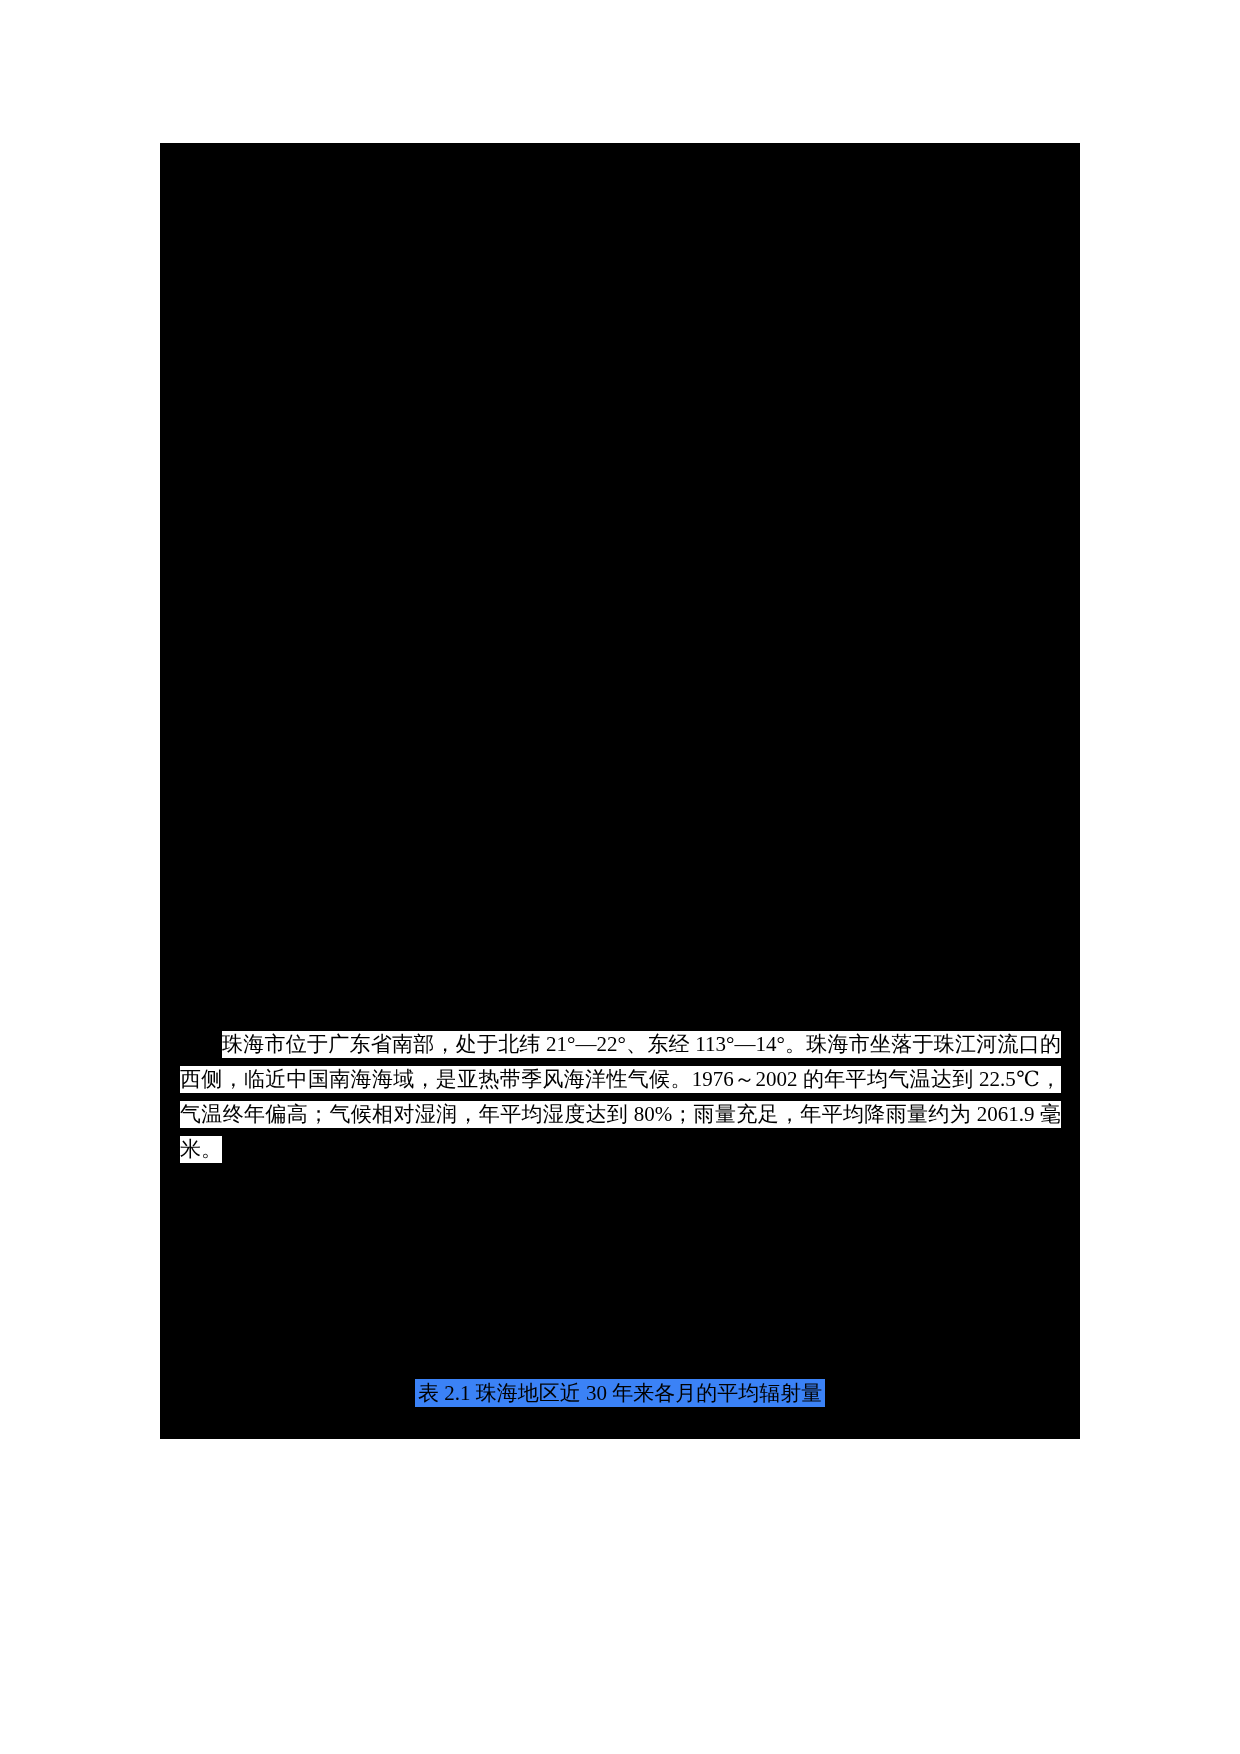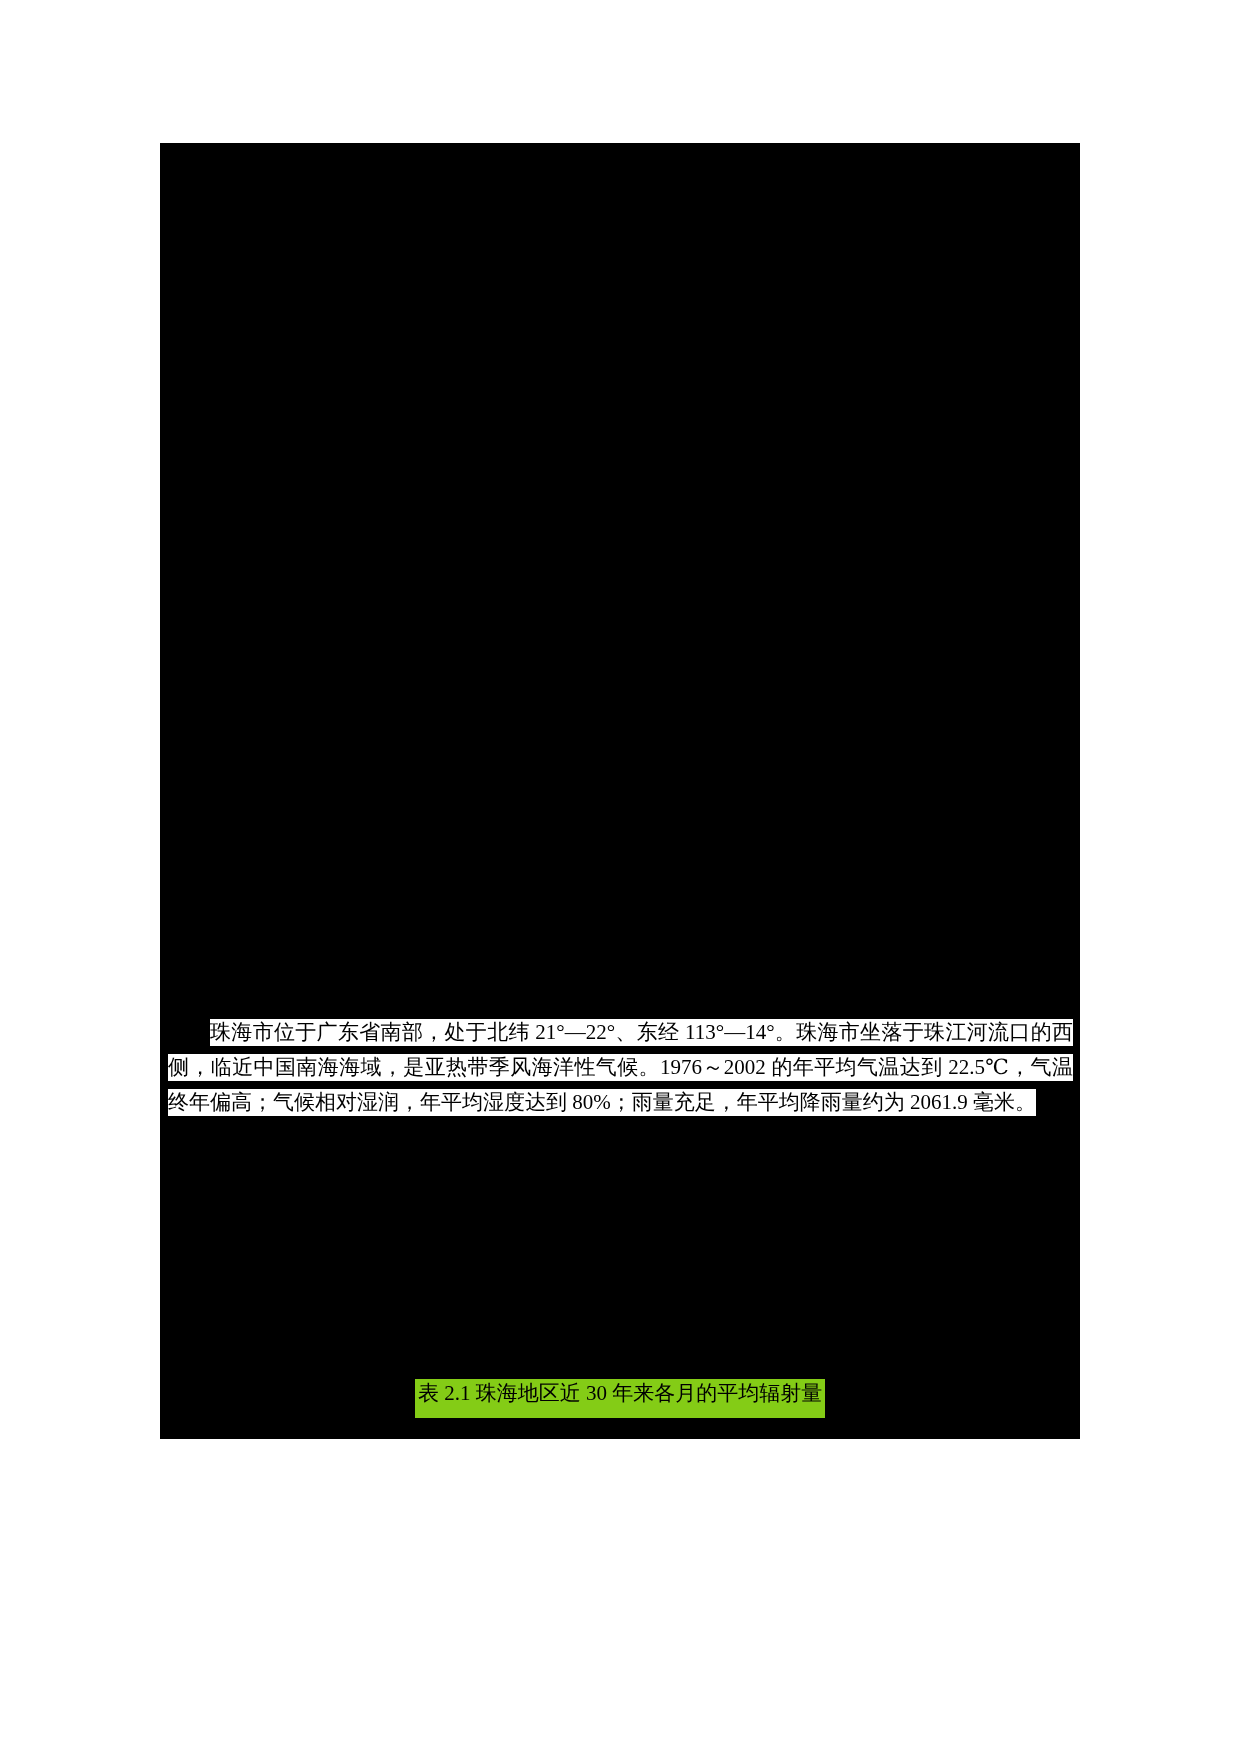--- a/index.html
+++ b/index.html
@@ -30,43 +30,43 @@
     left: 168px;
     top: 1015px;
     width: 905px;
     font-family: "Liberation Serif", "DejaVu Serif", serif;
     font-size: 21px;
     line-height: 35px;
     color: #000000;
     text-align: justify;
   }
   .body-text p {
-    margin: 0;
+    margin: 12px;
     text-indent: 2em;
   }
   .body-text span.hl {
     background: #ffffff;
     box-decoration-break: clone;
     -webkit-box-decoration-break: clone;
     padding: 1px 0 2px 0;
   }
   .table-caption {
     position: absolute;
     left: 160px;
     top: 1378px;
     width: 920px;
     text-align: center;
     font-family: "Liberation Serif", "DejaVu Serif", serif;
     font-size: 21px;
     line-height: 30px;
     color: #000000;
   }
   .table-caption span.hl {
-    background: #84cc16;
-    padding: 2px 3px 13px 3px;
+    background: #3b82f6;
+    padding: 2px 3px 2px 3px;
     margin-top: 44px;
   }
 </style>
 </head>
 <body>
 
 <div class="page">
 
   <div class="redaction-block"></div>
 

